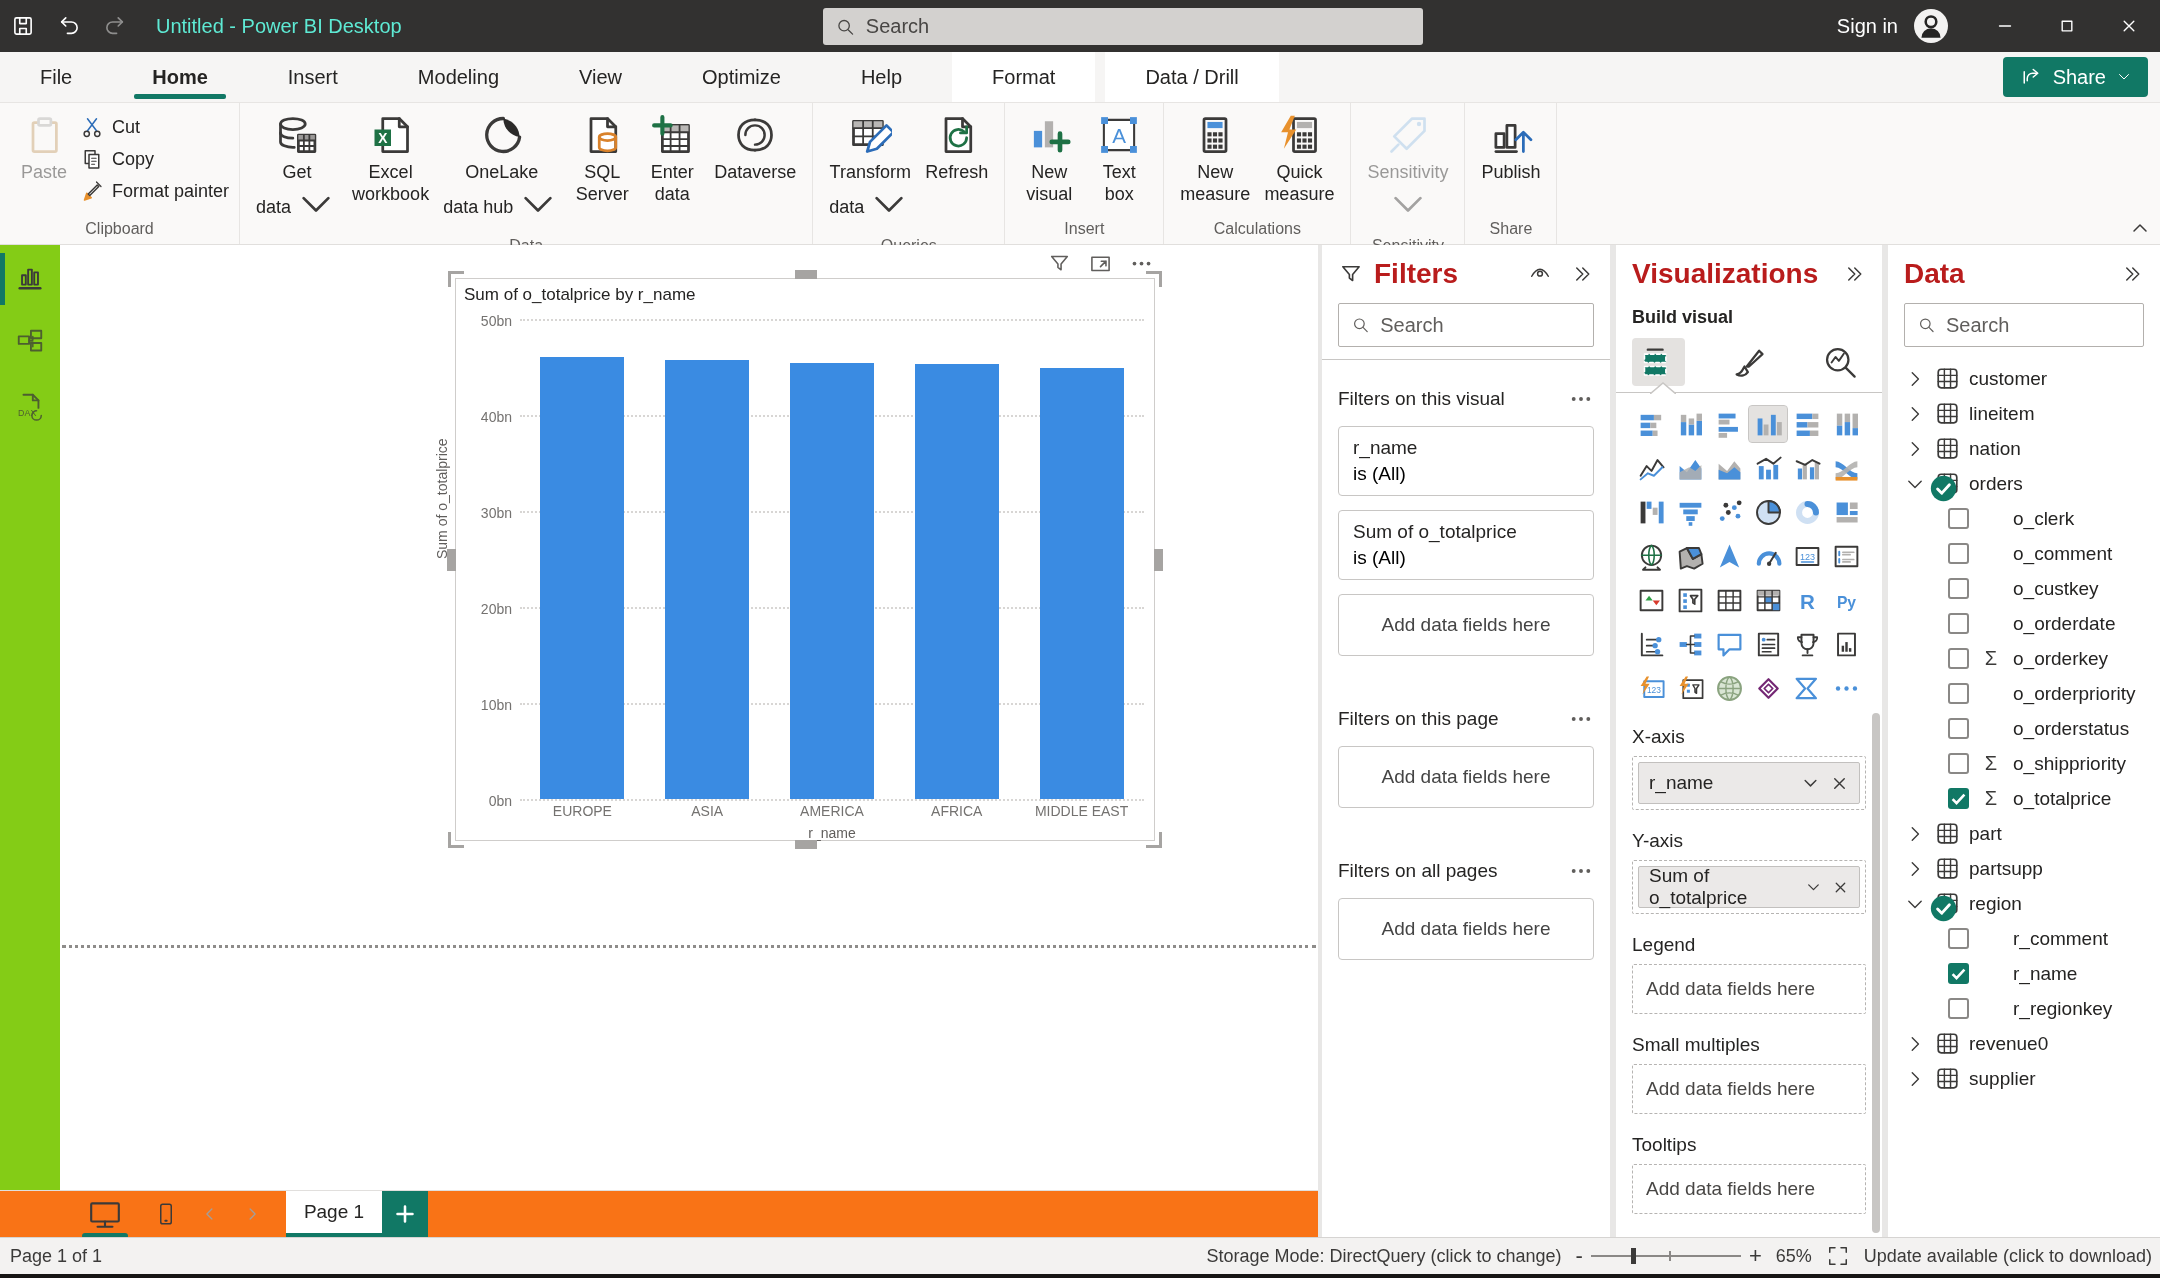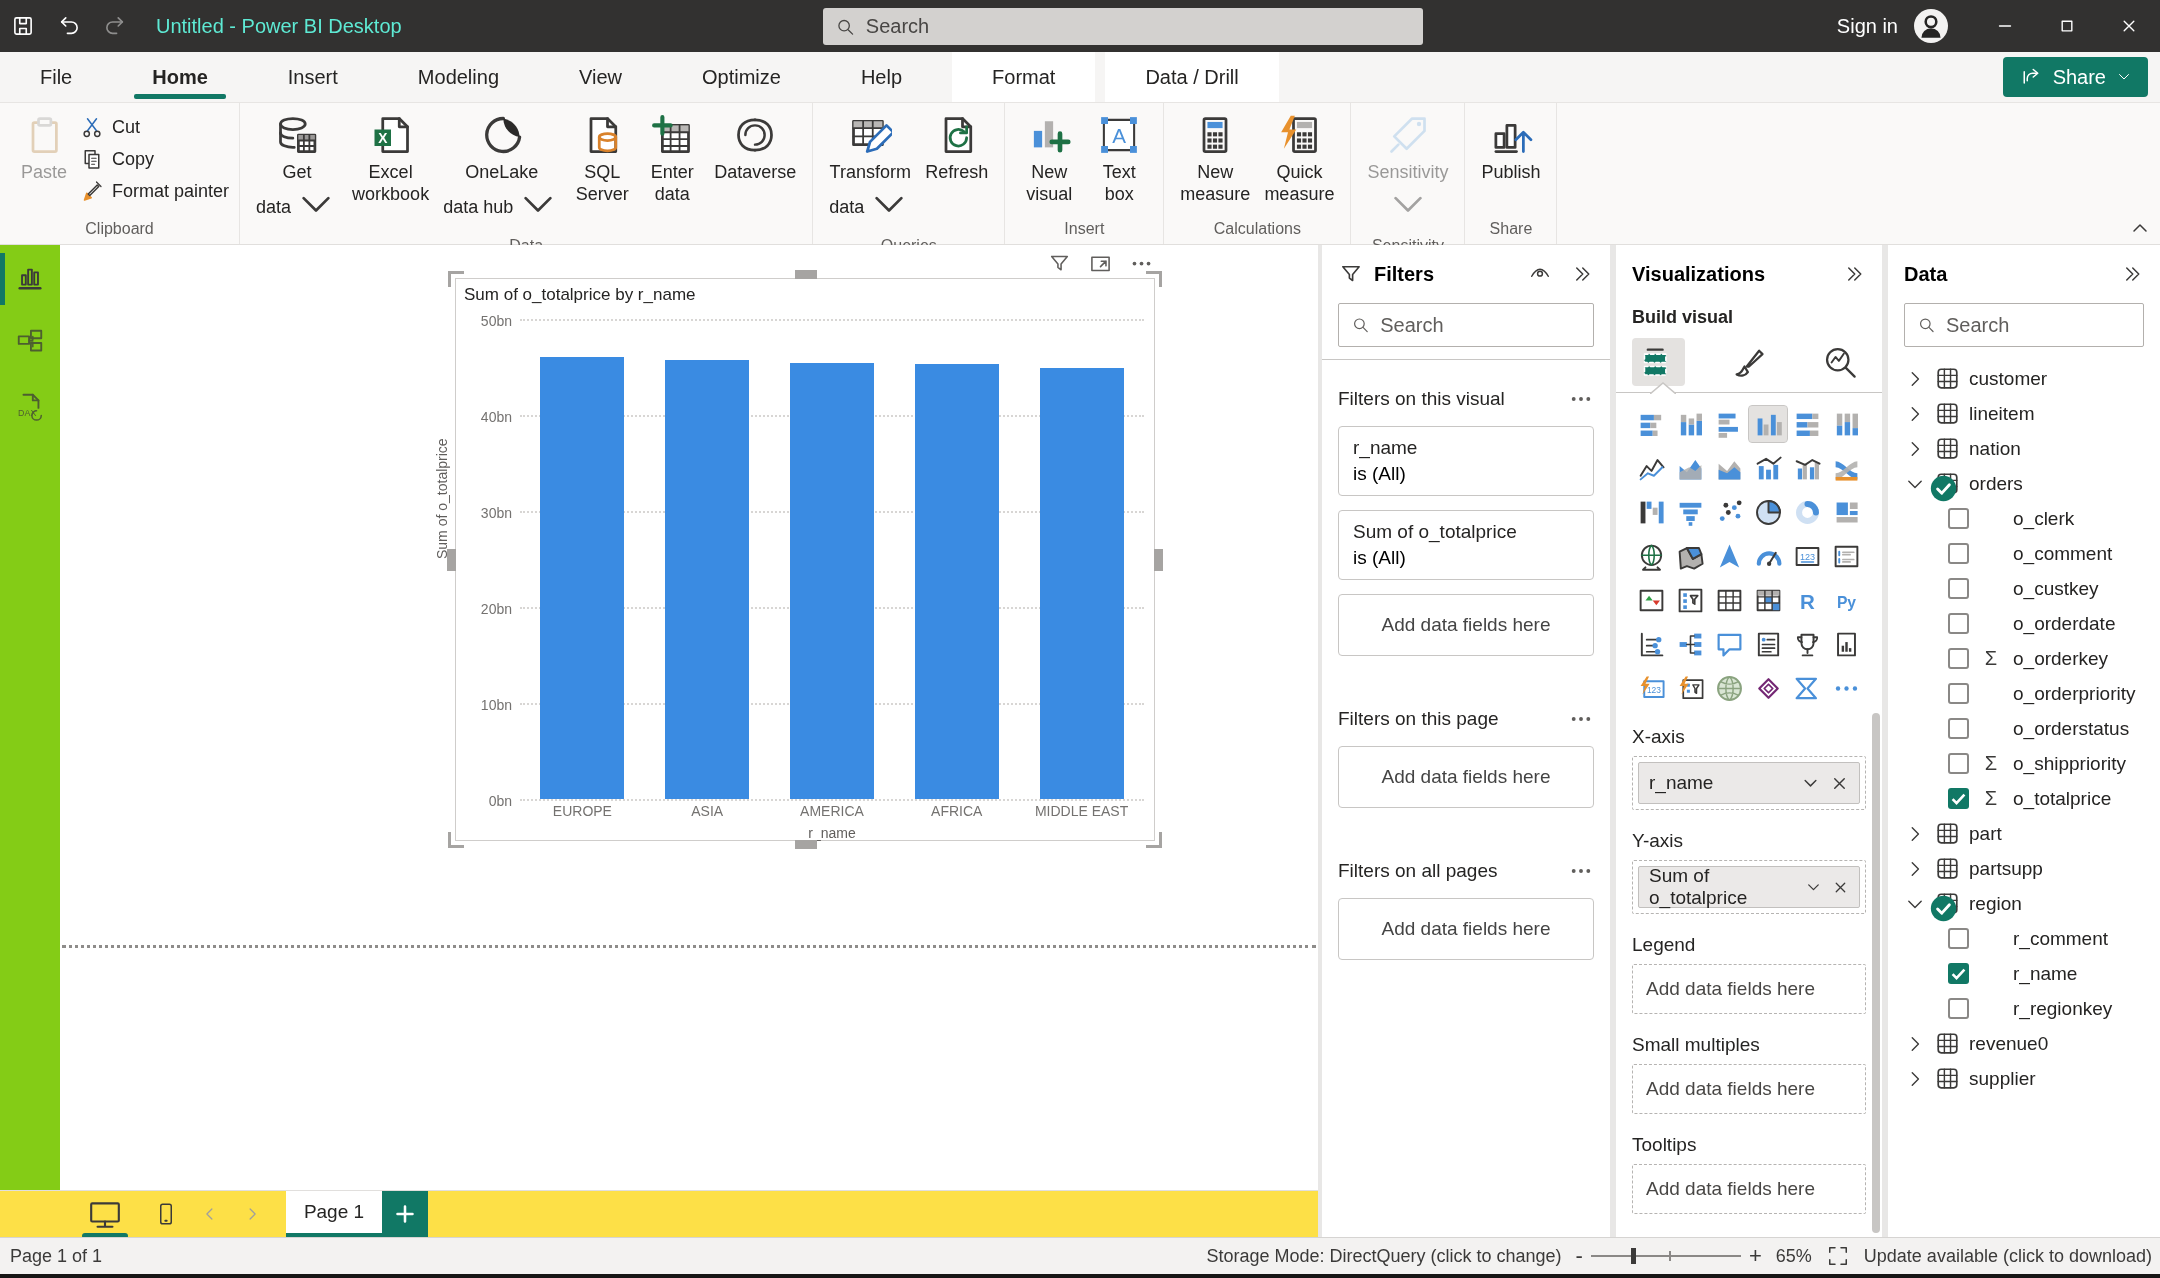--- a/index.html
+++ b/index.html
@@ -75,21 +75,21 @@
   .bar{width:84px;background:#3a8be2}
   #xlabels{position:absolute;left:64px;right:10px;top:524px;display:flex;justify-content:space-around}
   .xlab{font-size:14px;color:#747270;width:120px;text-align:center}
   #x-title{position:absolute;left:64px;right:10px;top:546px;text-align:center;font-size:14px;color:#605e5c}
   #y-title{position:absolute;left:-22px;top:280px;transform:rotate(-90deg);transform-origin:left top;font-size:14px;color:#605e5c;white-space:nowrap}
 
   
   .gutter{top:245px;height:992px;background:#e8e7e6}
   .pane{top:245px;height:992px;background:#fff;padding:0 16px;overflow:hidden}
   .pane-head{display:flex;align-items:center;margin-top:14px;height:30px}
-  .pane-title{font-size:20px;font-weight:700;color:#000000}
+  .pane-title{font-size:28px;font-weight:700;color:#b91c1c}
   .pane-head .spacer{flex:1}
   .pane-head .ic{width:24px;height:24px}
   .pane-head .ic svg{stroke:#3b3a39}
   .searchbox{margin-top:14px;height:44px;border:1px solid #b3b0ad;border-radius:2px;display:flex;align-items:center;gap:10px;padding:0 12px}
   .searchbox .ic{width:22px;height:22px}
   .searchbox .ic svg{stroke:#605e5c}
   .searchbox input{border:none;outline:none;font-size:20px;color:#323130;width:100%;font-family:inherit}
   .searchbox input::placeholder{color:#605e5c}
 
   
@@ -139,21 +139,21 @@
   .tbl-wrap .ic{width:27px;height:27px}
   .badge{position:absolute;left:-4px;bottom:-5px;width:17px;height:17px}
   .tlabel{font-size:19px;color:#252423;white-space:nowrap}
   .trow.field{padding-left:44px}
   .cbox{width:21px;height:21px;border:2px solid #8a8886;border-radius:3px;flex:none}
   .cbox.on{border:none;background:#117865}
   .cbox.on svg{width:100%;height:100%}
   .sigma{width:28px;flex:none;font-size:20px;color:#3b3a39;text-align:center}
 
   
-  #pagestrip{left:0;top:1190px;width:1318px;height:47px;background:#fde047;border-top:1px solid #e1dfdd;display:flex;align-items:center}
+  #pagestrip{left:0;top:1190px;width:1318px;height:47px;background:#f97316;border-top:1px solid #e1dfdd;display:flex;align-items:center}
   #pagestrip .ic svg{stroke:#3b3a39}
   #view-desktop{position:relative;width:38px;height:34px;margin-left:86px}
   #view-desktop::after{content:"";position:absolute;left:-4px;bottom:-8px;width:46px;height:6px;background:#117865;border-radius:3px}
   #view-phone{width:24px;height:34px;margin-left:30px}
   .nav-ar{width:20px;height:20px;margin-left:22px}
   .nav-ar svg{stroke:#a19f9d !important}
   #page-tab{margin-left:24px;width:96px;height:47px;background:#fff;display:flex;align-items:center;justify-content:center;font-size:19px;border-bottom:5px solid #117865}
   #add-page{width:46px;height:47px;background:#117865;display:flex;align-items:center;justify-content:center}
   #add-page .ic{width:24px;height:24px}
 

